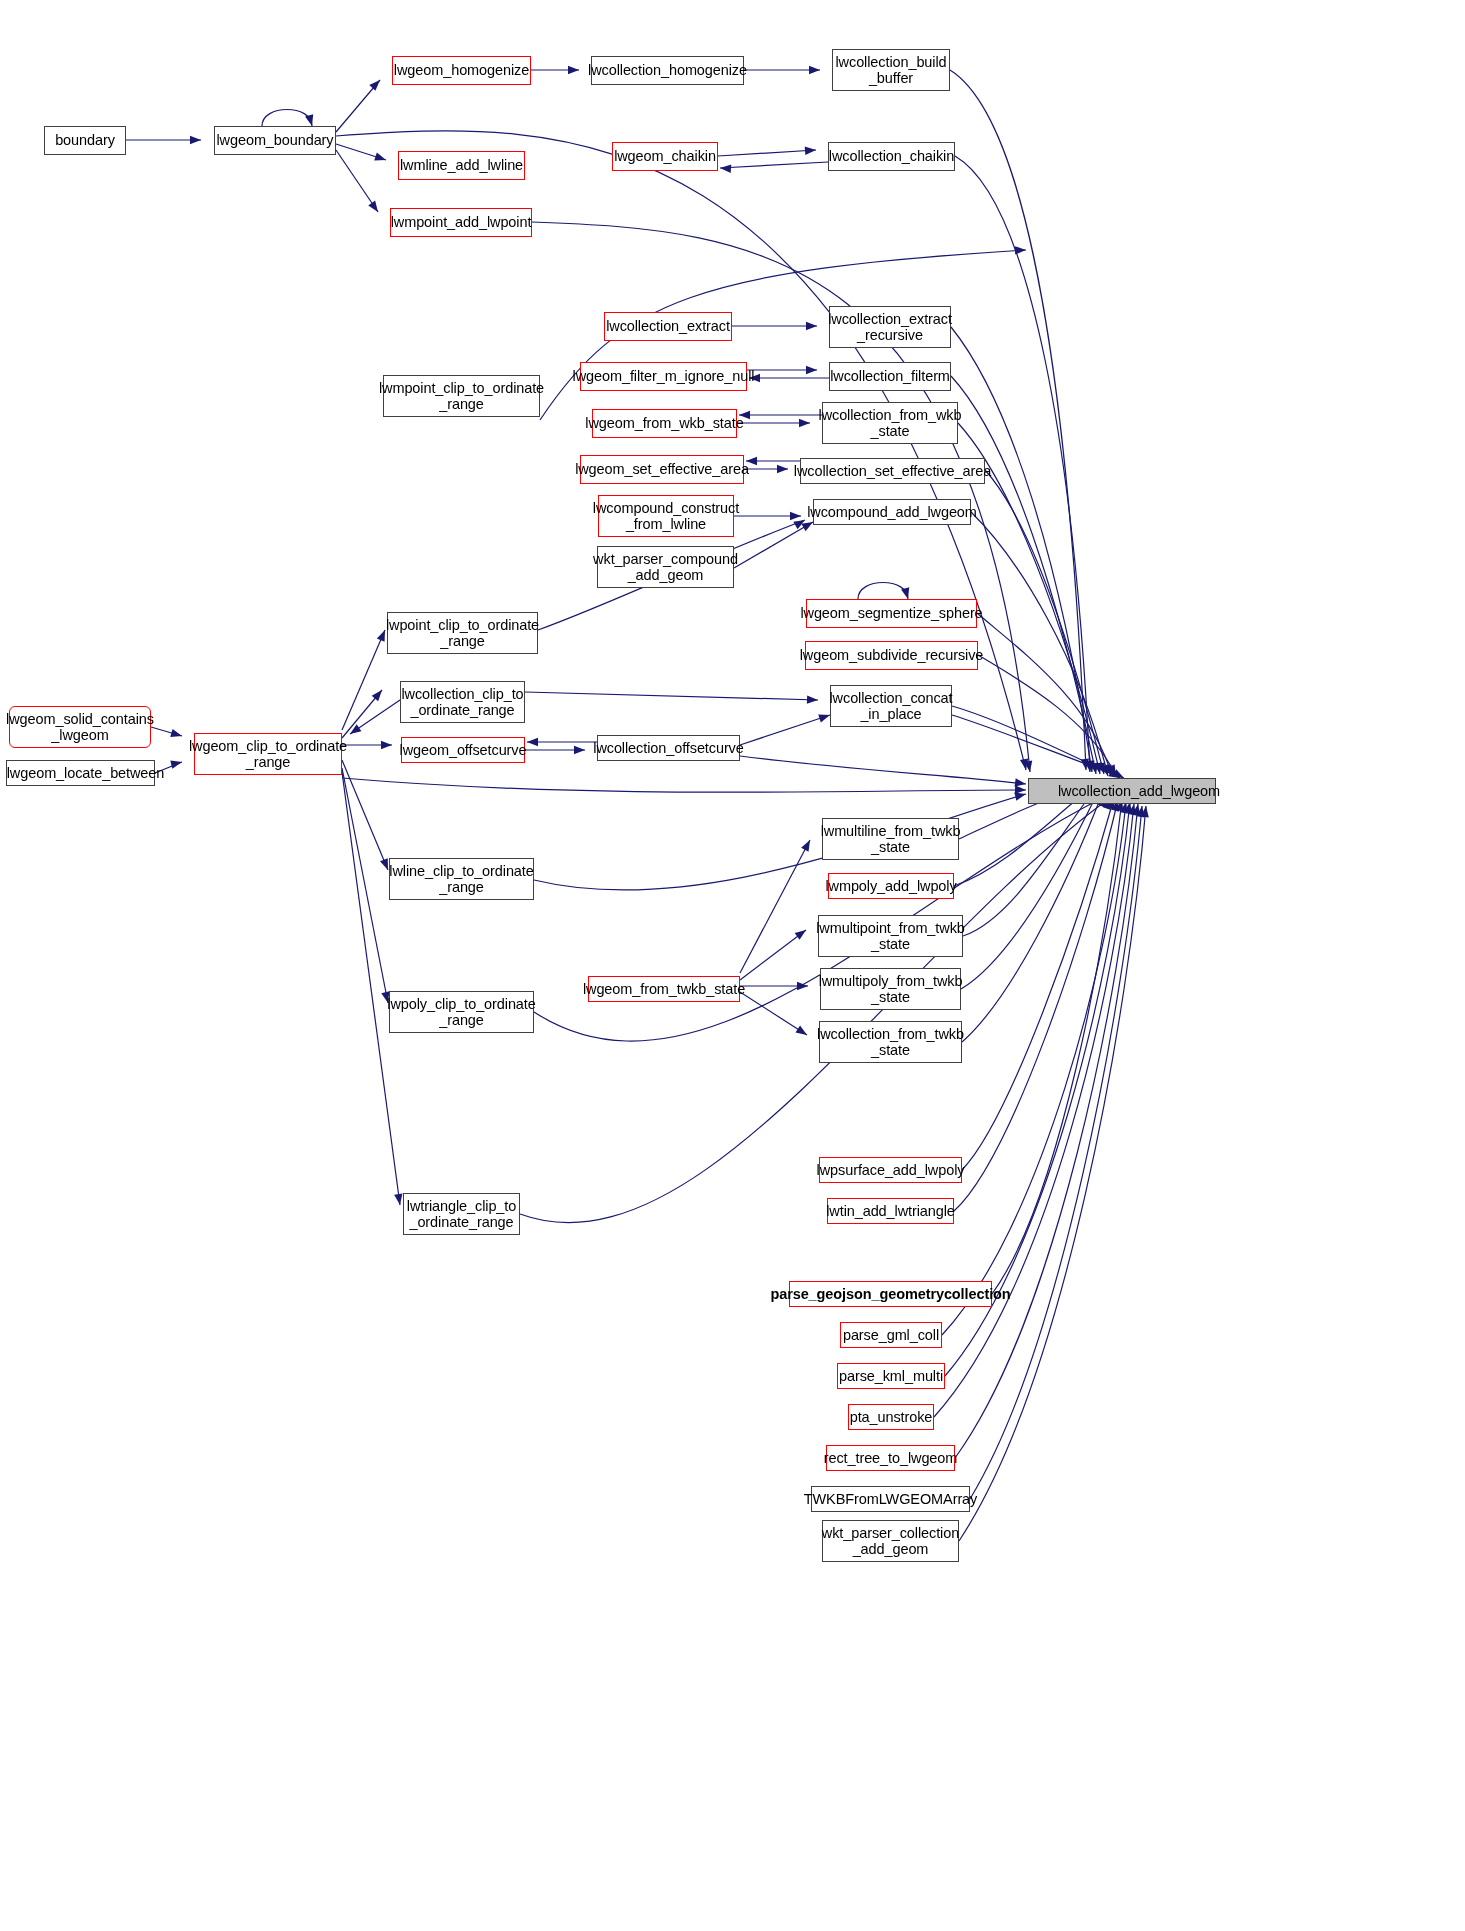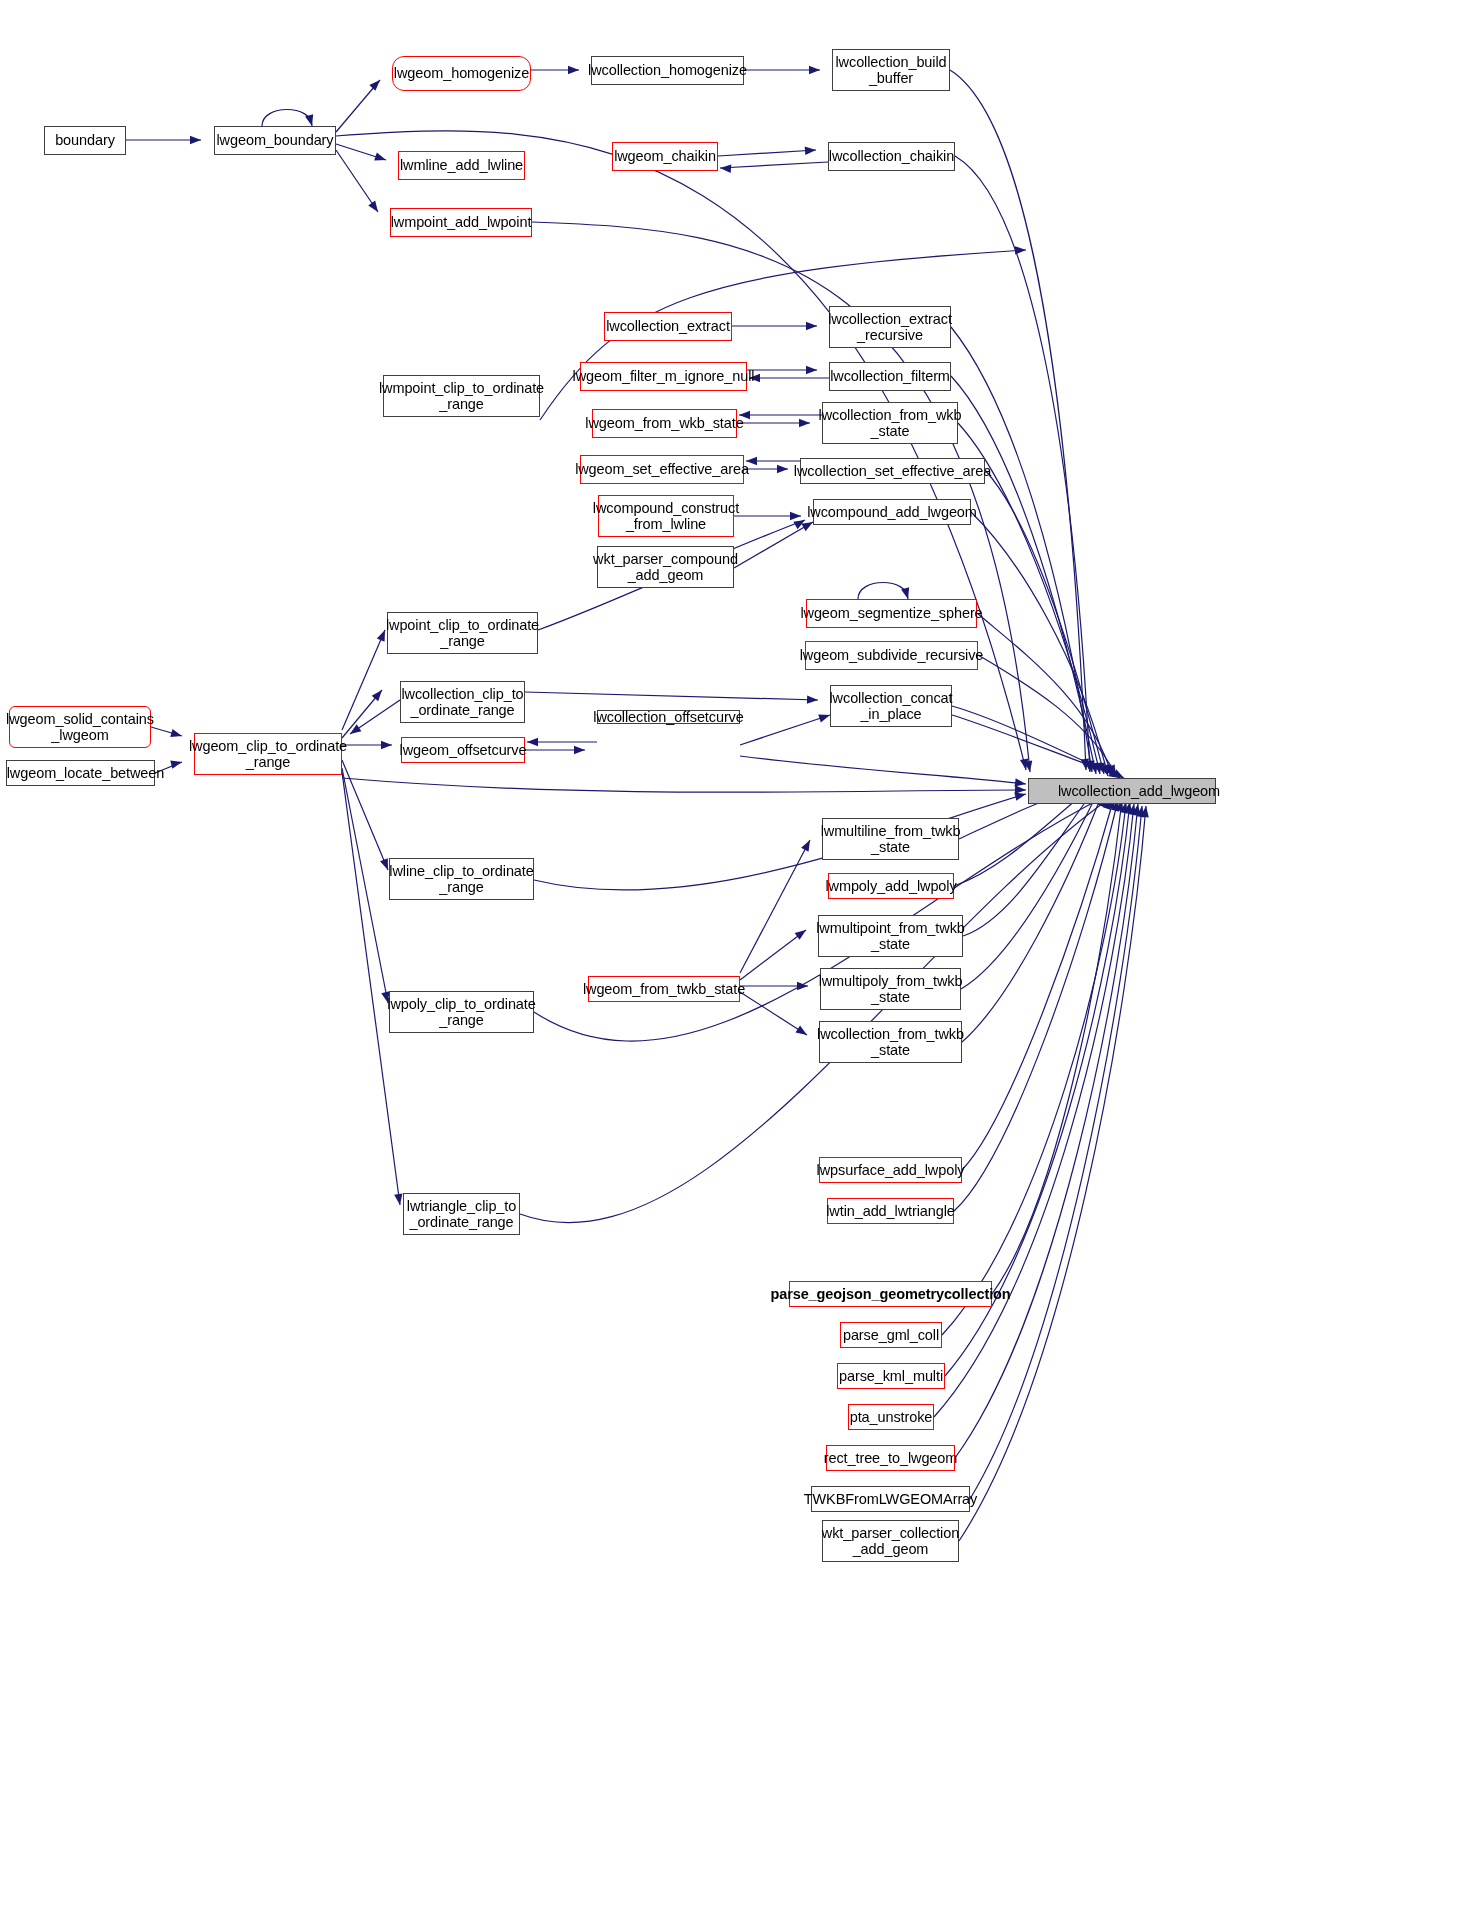--- a/index.html
+++ b/index.html
@@ -190,21 +190,21 @@
       <polygon points="0,0 -11,-4.2 -11,4.2" fill="#191970" transform="translate(1122,800) rotate(-76)"></polygon>
       <polygon points="0,0 -11,-4.2 -11,4.2" fill="#191970" transform="translate(1126,802) rotate(-78)"></polygon>
       <polygon points="0,0 -11,-4.2 -11,4.2" fill="#191970" transform="translate(1130,802) rotate(-79)"></polygon>
       <polygon points="0,0 -11,-4.2 -11,4.2" fill="#191970" transform="translate(1134,804) rotate(-80)"></polygon>
       <polygon points="0,0 -11,-4.2 -11,4.2" fill="#191970" transform="translate(1138,804) rotate(-81)"></polygon>
       <polygon points="0,0 -11,-4.2 -11,4.2" fill="#191970" transform="translate(1142,806) rotate(-82)"></polygon>
       <polygon points="0,0 -11,-4.2 -11,4.2" fill="#191970" transform="translate(1146,806) rotate(-83)"></polygon>
     </svg>
 <div class="node" style="left: 44px; top: 126px; width: 82px; height: 29px;"><span>boundary</span></div>
     <div class="node" style="left: 214px; top: 126px; width: 122px; height: 29px;"><span>lwgeom_boundary</span></div>
-    <div class="node red" style="left: 392px; top: 56px; width: 139px; height: 35px; border-radius: 12px;"><span>lwgeom_homogenize</span></div>
+    <div class="node red" style="left: 392px; top: 56px; width: 139px; height: 29px;"><span>lwgeom_homogenize</span></div>
     <div class="node" style="left: 591px; top: 56px; width: 153px; height: 29px;"><span>lwcollection_homogenize</span></div>
     <div class="node" style="left: 832px; top: 49px; width: 118px; height: 42px;"><span>lwcollection_build
 _buffer</span></div>
     <div class="node red" style="left: 398px; top: 151px; width: 127px; height: 29px;"><span>lwmline_add_lwline</span></div>
     <div class="node red" style="left: 612px; top: 142px; width: 106px; height: 29px;"><span>lwgeom_chaikin</span></div>
     <div class="node" style="left: 828px; top: 142px; width: 127px; height: 29px;"><span>lwcollection_chaikin</span></div>
     <div class="node red" style="left: 390px; top: 208px; width: 142px; height: 29px;"><span>lwmpoint_add_lwpoint</span></div>
     <div class="node red" style="left: 604px; top: 312px; width: 128px; height: 29px;"><span>lwcollection_extract</span></div>
     <div class="node" style="left: 829px; top: 306px; width: 122px; height: 42px;"><span>lwcollection_extract
 _recursive</span></div>
@@ -226,21 +226,21 @@
 _range</span></div>
     <div class="node" style="left: 387px; top: 612px; width: 151px; height: 42px;"><span>lwpoint_clip_to_ordinate
 _range</span></div>
     <div class="node" style="left: 400px; top: 681px; width: 125px; height: 42px;"><span>lwcollection_clip_to
 _ordinate_range</span></div>
     <div class="node" style="left: 830px; top: 685px; width: 122px; height: 42px;"><span>lwcollection_concat
 _in_place</span></div>
     <div class="node red" style="left: 194px; top: 733px; width: 148px; height: 42px;"><span>lwgeom_clip_to_ordinate
 _range</span></div>
     <div class="node red" style="left: 401px; top: 737px; width: 124px; height: 26px;"><span>lwgeom_offsetcurve</span></div>
-    <div class="node" style="left: 597px; top: 710px; width: 143px; height: 14px;"><span>lwcollection_offsetcurve</span></div>
+    <div class="node" style="left: 597px; top: 735px; width: 143px; height: 26px;"><span>lwcollection_offsetcurve</span></div>
     <div class="node focus" style="left: 1028px; top: 778px; width: 188px; height: 26px; padding-left: 37px;"><span>lwcollection_add_lwgeom</span></div>
     <div class="node red" style="left: 9px; top: 706px; width: 142px; height: 42px; border-radius: 6px;"><span>lwgeom_solid_contains
 _lwgeom</span></div>
     <div class="node" style="left: 6px; top: 760px; width: 149px; height: 26px; padding-left: 13px;"><span>lwgeom_locate_between</span></div>
     <div class="node" style="left: 389px; top: 858px; width: 145px; height: 42px;"><span>lwline_clip_to_ordinate
 _range</span></div>
     <div class="node" style="left: 822px; top: 818px; width: 137px; height: 42px;"><span>lwmultiline_from_twkb
 _state</span></div>
     <div class="node red" style="left: 828px; top: 873px; width: 126px; height: 26px;"><span>lwmpoly_add_lwpoly</span></div>
     <div class="node" style="left: 818px; top: 915px; width: 145px; height: 42px;"><span>lwmultipoint_from_twkb

